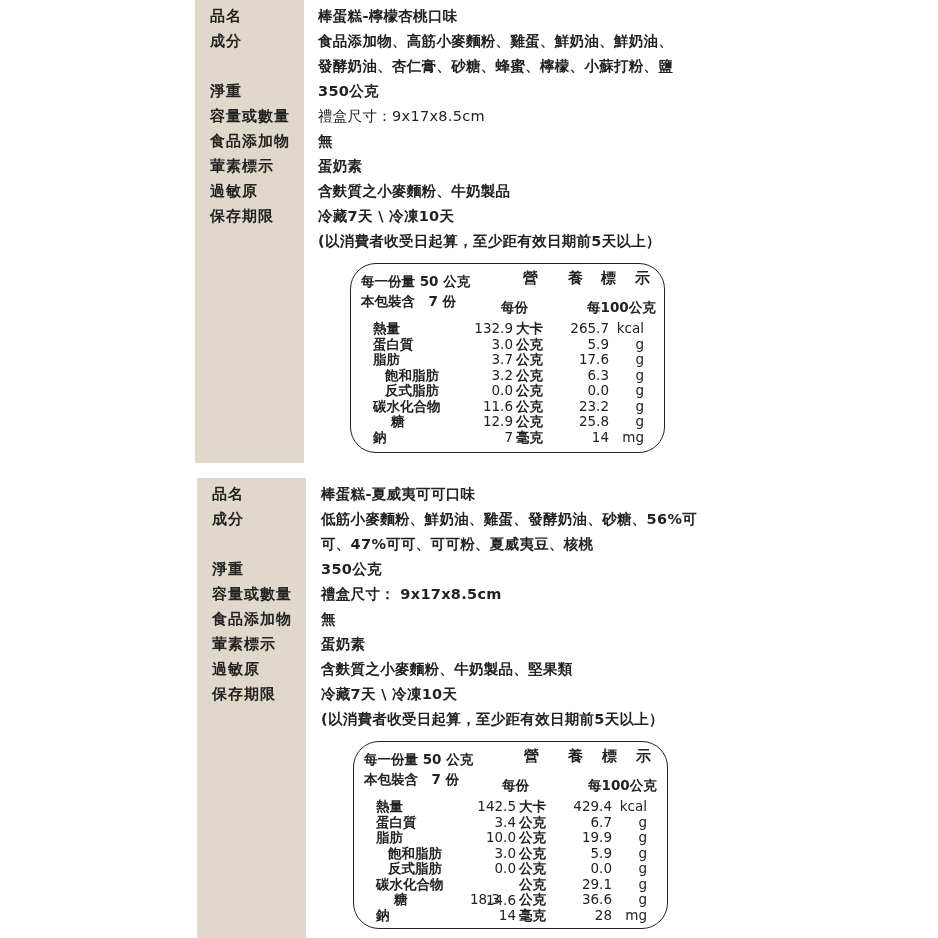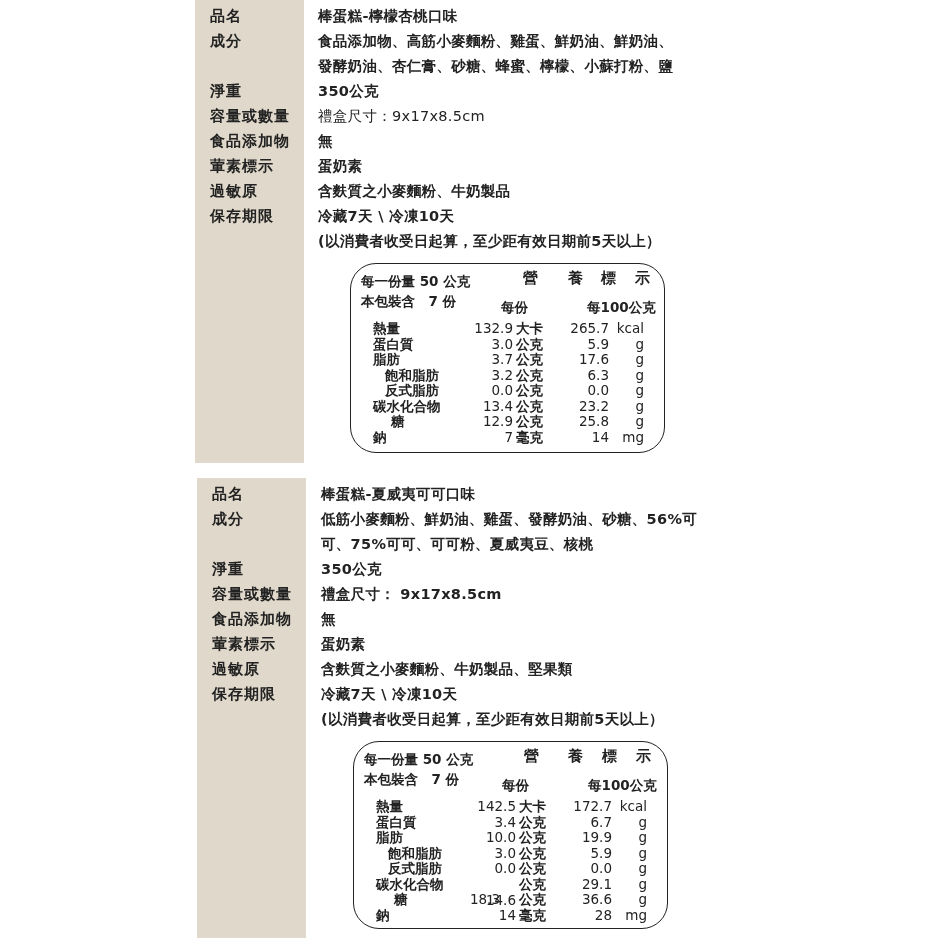--- a/index.html
+++ b/index.html
@@ -69,21 +69,21 @@
       <div class="nt num" style="left:100px;width:62px;top:46.5px">3.2</div>
       <div class="nt" style="left:165px;top:46.5px">公克</div>
       <div class="nt num" style="left:200px;width:58px;top:46.5px">6.3</div>
       <div class="nt num" style="left:263px;width:30px;top:46.5px">g</div>
       <div class="nt" style="left:34px;top:62px">反式脂肪</div>
       <div class="nt num" style="left:100px;width:62px;top:62px">0.0</div>
       <div class="nt" style="left:165px;top:62px">公克</div>
       <div class="nt num" style="left:200px;width:58px;top:62px">0.0</div>
       <div class="nt num" style="left:263px;width:30px;top:62px">g</div>
       <div class="nt" style="left:22px;top:77.5px">碳水化合物</div>
-      <div class="nt num" style="left:100px;width:62px;top:77.5px">13.4</div>
+      <div class="nt num" style="left:100px;width:62px;top:77.5px">11.6</div>
       <div class="nt" style="left:165px;top:77.5px">公克</div>
       <div class="nt num" style="left:200px;width:58px;top:77.5px">23.2</div>
       <div class="nt num" style="left:263px;width:30px;top:77.5px">g</div>
       <div class="nt" style="left:40px;top:93px">糖</div>
       <div class="nt num" style="left:100px;width:62px;top:93px">12.9</div>
       <div class="nt" style="left:165px;top:93px">公克</div>
       <div class="nt num" style="left:200px;width:58px;top:93px">25.8</div>
       <div class="nt num" style="left:263px;width:30px;top:93px">g</div>
       <div class="nt" style="left:22px;top:108.5px">鈉</div>
       <div class="nt num" style="left:100px;width:62px;top:108.5px">7</div>
@@ -99,21 +99,21 @@
   <div class="label" style="left:212px;top:510px">成分</div>
   <div class="label" style="left:212px;top:560px">淨重</div>
   <div class="label" style="left:212px;top:585px">容量或數量</div>
   <div class="label" style="left:212px;top:610px">食品添加物</div>
   <div class="label" style="left:212px;top:635px">葷素標示</div>
   <div class="label" style="left:212px;top:660px">過敏原</div>
   <div class="label" style="left:212px;top:685px">保存期限</div>
 
   <div class="value" style="left:321px;top:485px">棒蛋糕-夏威夷可可口味</div>
   <div class="value" style="left:321px;top:510px">低筋小麥麵粉、鮮奶油、雞蛋、發酵奶油、砂糖、56%可</div>
-  <div class="value" style="left:321px;top:535px">可、75%可可、可可粉、夏威夷豆、核桃</div>
+  <div class="value" style="left:321px;top:535px">可、47%可可、可可粉、夏威夷豆、核桃</div>
   <div class="value" style="left:321px;top:560px">350公克</div>
   <div class="value" style="left:321px;top:585px;font-weight:bold">禮盒尺寸： 9x17x8.5cm</div>
   <div class="value" style="left:321px;top:610px">無</div>
   <div class="value" style="left:321px;top:635px">蛋奶素</div>
   <div class="value" style="left:321px;top:660px">含麩質之小麥麵粉、牛奶製品、堅果類</div>
   <div class="value" style="left:321px;top:685px">冷藏7天 \ 冷凍10天</div>
   <div class="value" style="left:321px;top:710px">(以消費者收受日起算，至少距有效日期前5天以上）</div>
 </div>
 
 <div class="nbox" style="left:353px;top:741px;width:315px;height:188px">
@@ -122,21 +122,21 @@
   <div class="nt" style="left:170px;top:7px;font-size:15px">營</div>
   <div class="nt" style="left:214px;top:7px;font-size:15px">養</div>
   <div class="nt" style="left:248px;top:7px;font-size:15px">標</div>
   <div class="nt" style="left:282px;top:7px;font-size:15px">示</div>
   <div class="nt" style="left:148px;top:36px">每份</div>
   <div class="nt" style="left:234px;top:36px">每100公克</div>
   <div id="rows-1" style="position:absolute;left:0;top:57px;width:100%">
       <div class="nt" style="left:22px;top:0px">熱量</div>
       <div class="nt num" style="left:100px;width:62px;top:0px">142.5</div>
       <div class="nt" style="left:165px;top:0px">大卡</div>
-      <div class="nt num" style="left:200px;width:58px;top:0px">172.7</div>
+      <div class="nt num" style="left:200px;width:58px;top:0px">429.4</div>
       <div class="nt num" style="left:263px;width:30px;top:0px">kcal</div>
       <div class="nt" style="left:22px;top:15.5px">蛋白質</div>
       <div class="nt num" style="left:100px;width:62px;top:15.5px">3.4</div>
       <div class="nt" style="left:165px;top:15.5px">公克</div>
       <div class="nt num" style="left:200px;width:58px;top:15.5px">6.7</div>
       <div class="nt num" style="left:263px;width:30px;top:15.5px">g</div>
       <div class="nt" style="left:22px;top:31px">脂肪</div>
       <div class="nt num" style="left:100px;width:62px;top:31px">10.0</div>
       <div class="nt" style="left:165px;top:31px">公克</div>
       <div class="nt num" style="left:200px;width:58px;top:31px">19.9</div>

